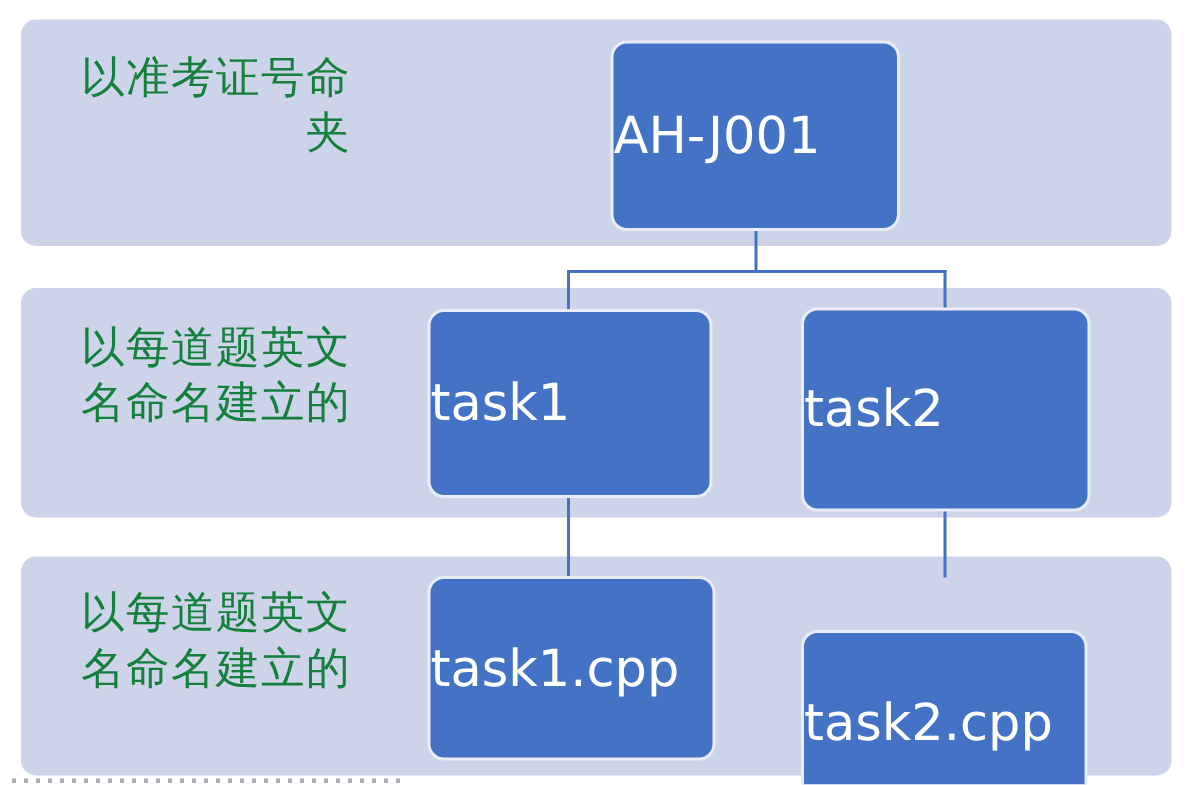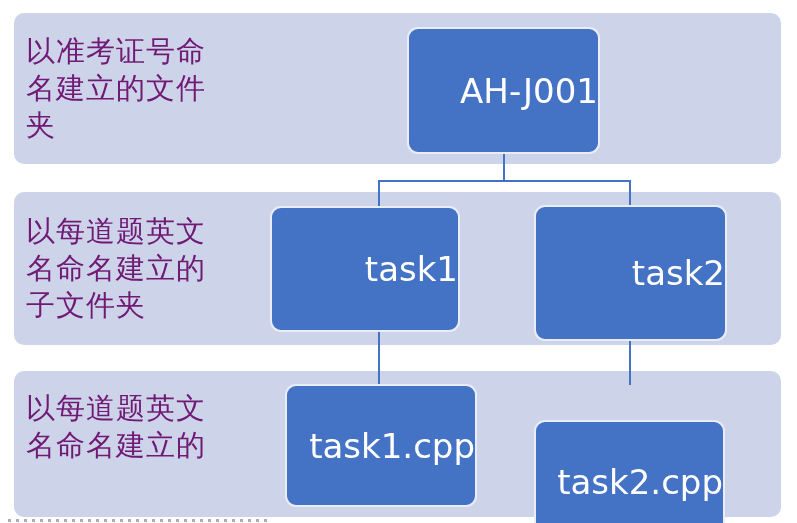--- a/index.html
+++ b/index.html
@@ -19,45 +19,45 @@
     border-radius: 10px;
   }
   .band-1 { top: 13px;  height: 151px; }
   .band-2 { top: 192px; height: 153px; }
   .band-3 { top: 371px; height: 146px; }
 
   .band-label {
     position: absolute;
     left: 26px;
     width: 208px;
-    text-align: left;
-    color: #701a75;
+    text-align: right;
+    color: #15803d;
     font-size: 29px;
     line-height: 37px;
     letter-spacing: 1px;
   }
   .label-1 { top: 33px;  }
   .label-2 { top: 213px; }
   .label-3 { top: 390px; }
 
   .node {
     position: absolute;
     box-sizing: border-box;
     background: #4472C4;
     border: 2px solid #E9EDF8;
     border-radius: 11px;
     color: #ffffff;
     font-size: 34px;
     display: flex;
     align-items: center;
-    justify-content: flex-end;
+    justify-content: flex-start;
     white-space: nowrap;
   }
   .node-root     { left: 407px; top: 27px;  width: 193px; height: 127px; }
-  .node-task1    { left: 270px; top: 206px; width: 190px; height: 126px; }
+  .node-task1    { left: 285px; top: 206px; width: 190px; height: 126px; }
   .node-task2    { left: 534px; top: 205px; width: 193px; height: 136px; }
   .node-task1cpp { left: 285px; top: 384px; width: 192px; height: 123px; }
   .node-task2cpp { left: 534px; top: 384px; width: 191px; height: 123px; margin-top: 36px; }
 
   .connector { position: absolute; background: #4472C4; }
   .c-root-stem  { left: 503px; top: 152px; width: 2px;   height: 29px; }
   .c-main-h     { left: 378px; top: 180px; width: 253px; height: 2px;  }
   .c-drop-left  { left: 378px; top: 180px; width: 2px;   height: 28px; }
   .c-drop-right { left: 629px; top: 180px; width: 2px;   height: 27px; }
   .c-task1-down { left: 378px; top: 331px; width: 2px;   height: 54px; }
@@ -80,27 +80,25 @@
 <body>
 
 <div class="stage">
 
   <div class="band band-1"></div>
   <div class="band band-2"></div>
   <div class="band band-3"></div>
 
   <div class="band-label label-1">
     <div>以准考证号命</div>
-    <div>名建立的文件</div>
     <div>夹</div>
   </div>
   <div class="band-label label-2">
     <div>以每道题英文</div>
     <div>名命名建立的</div>
-    <div>子文件夹</div>
   </div>
   <div class="band-label label-3">
     <div>以每道题英文</div>
     <div>名命名建立的</div>
   </div>
 
   <div class="connector c-root-stem"></div>
   <div class="connector c-main-h"></div>
   <div class="connector c-drop-left"></div>
   <div class="connector c-drop-right"></div>

